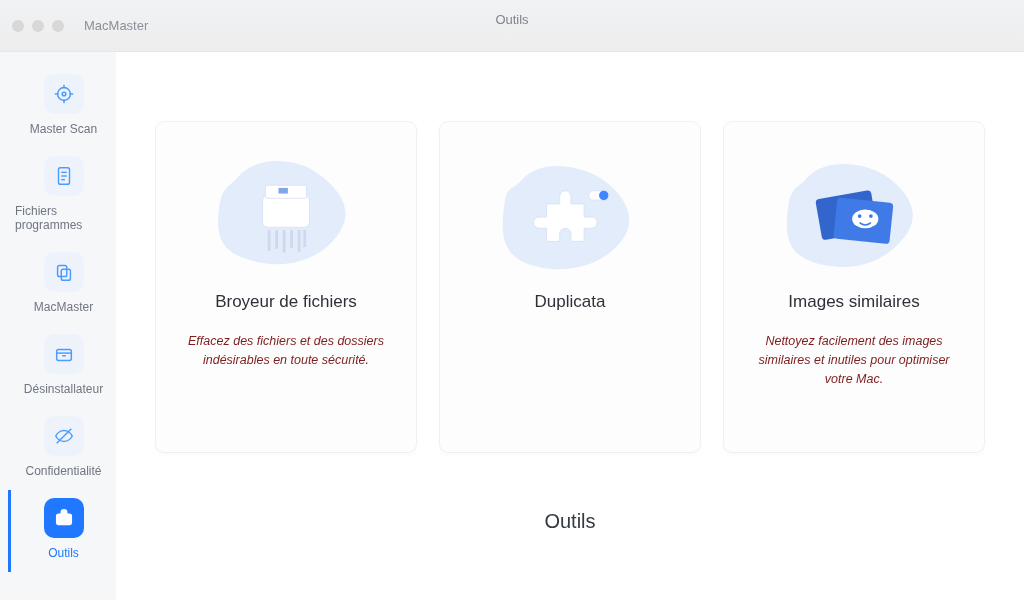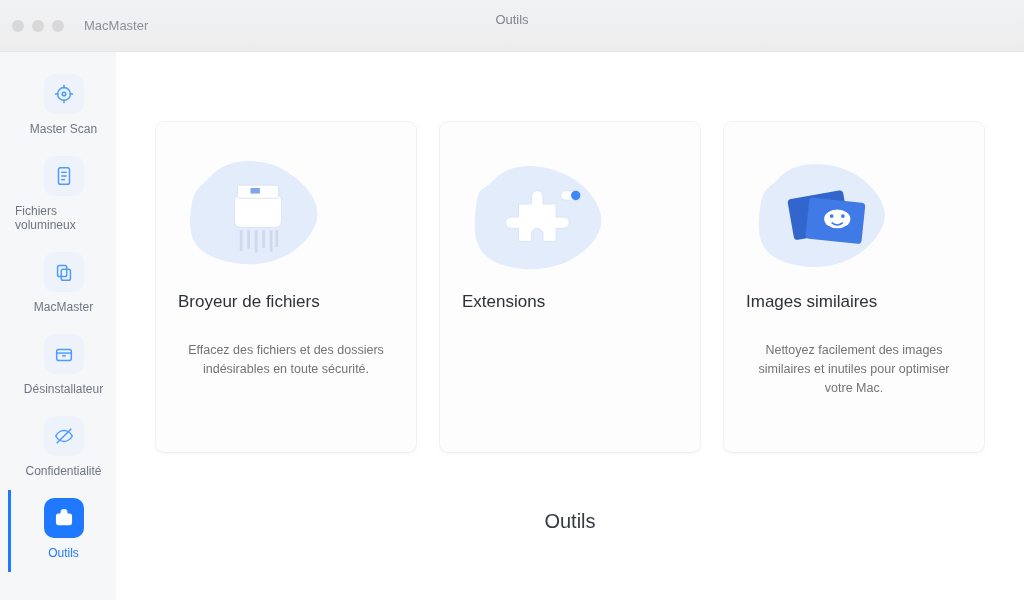--- a/index.html
+++ b/index.html
@@ -45,32 +45,33 @@
       flex: 1; background: #ffffff; padding: 70px 40px 0 40px;
       display: flex; flex-direction: column; align-items: center;
     }
     .cards {
       display: flex; gap: 24px; width: 100%; justify-content: center;
     }
     .card {
       width: 260px; height: 330px; background: #fdfdfe;
       border-radius: 8px; box-shadow: 0 2px 6px rgba(0,0,0,.03), 0 0 0 1px #f2f3f5;
       padding: 30px 22px 22px 22px; display: flex; flex-direction: column;
-      align-items: flex-start; cursor: pointer;
+      align-items: center; cursor: pointer;
     }
     .card .illus { width: 160px; height: 130px; position: relative; }
     .blob {
       position: absolute; inset: 5px; 
     }
     .card h3 {
       font-size: 17px; color: #2e3238; font-weight: 500; margin-top: 10px;
     }
     .card p {
-      font-size: 12.5px; color: #737373; text-align: center; line-height: 1.5;
-      margin-top: 29px;
+      font-size: 12.5px; color: #7f1d1d; text-align: center; line-height: 1.5;
+      margin-top: 20px;
+      font-style: italic;
     }
     .section-title {
       font-size: 20px; color: #333a41; margin-top: 58px; font-weight: 500;
     }
   </style>
 </head>
 <body>
 
 <div class="titlebar">
   <div class="traffic">
@@ -101,21 +102,21 @@
 
     <div class="sidebar-item">
       <div class="side-icon-wrap">
         <svg class="side-icon" viewBox="0 0 24 24">
           <rect x="6" y="3" width="12" height="18" rx="2"></rect>
           <line x1="9" y1="8" x2="15" y2="8"></line>
             <line x1="9" y1="12" x2="15" y2="12"></line>
             <line x1="9" y1="16" x2="13" y2="16"></line>
         </svg>
       </div>
-      <span>Fichiers volumineux</span>
+      <span>Fichiers programmes</span>
     </div>
 
     <div class="sidebar-item">
       <div class="side-icon-wrap">
         <svg class="side-icon" viewBox="0 0 24 24">
           <rect x="5" y="5" width="10" height="12" rx="2"></rect>
             <rect x="9" y="9" width="10" height="12" rx="2"></rect>
         </svg>
       </div>
       <span>MacMaster</span>
@@ -182,21 +183,21 @@
 
       <div class="card">
         <div class="illus">
           <svg class="blob" viewBox="0 0 160 130">
             <path fill="#e3ecfb" d="M28 25c22-25 65-15 85-2s40 38 25 62-48 40-88 33S6 88 9 58 16 38 28 25z"></path>
             <path fill="#fff" stroke="#d8e2f3" d="M55 50h14v-8a6 6 0 0112 0v8h14v14h8a6 6 0 010 12h-8v14H81v-8a6 6 0 00-12 0v8H55V76h-8a6 6 0 010-12h8z"></path>
             <rect x="100" y="36" width="22" height="10" rx="5" fill="#fff" stroke="#d8e2f3"></rect>
             <circle cx="116" cy="41" r="5" fill="#3f86ff"></circle>
           </svg>
         </div>
-        <h3>Extensions</h3>
+        <h3>Duplicata</h3>
       </div>
 
       <div class="card">
         <div class="illus">
           <svg class="blob" viewBox="0 0 160 130">
             <path fill="#e3ecfb" d="M30 22c20-22 62-16 82-3s40 36 26 60-46 44-86 37S6 90 9 60 18 36 30 22z"></path>
             <rect x="42" y="40" width="60" height="44" rx="4" fill="#3366cc" transform="rotate(-10 72 62)"></rect>
             <rect x="60" y="46" width="60" height="44" rx="4" fill="#3f7ae6" transform="rotate(6 90 68)"></rect>
             <ellipse cx="92" cy="66" rx="14" ry="10" fill="#fff"></ellipse>
             <circle cx="86" cy="63" r="2" fill="#3f7ae6"></circle>

